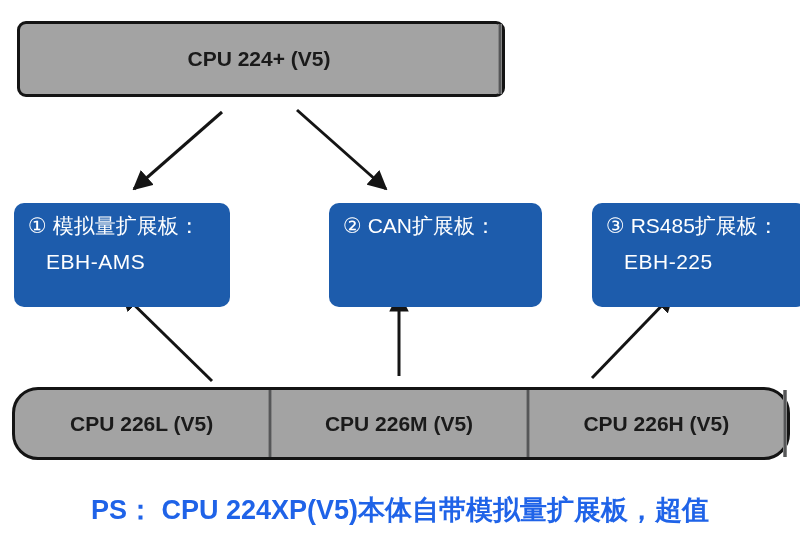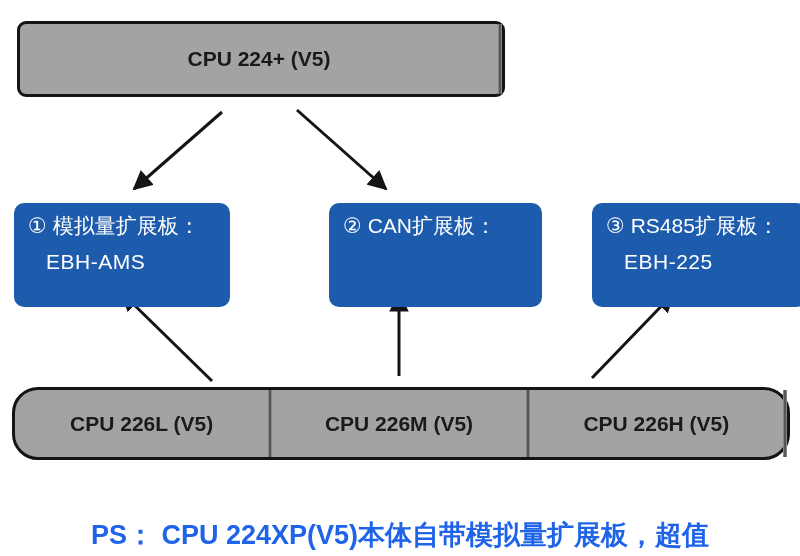--- a/index.html
+++ b/index.html
@@ -37,21 +37,21 @@
     letter-spacing:0.5px;
   }
   #board-1{left:14px;width:216px;}
   #board-2{left:290px;width:213px;margin-left:39px;}
   #board-3{left:592px;width:214px;}
   
   #arrows{position:absolute;left:0;top:0;width:800px;height:556px;pointer-events:none;}
   
   .ps-note{
     position:absolute;left:0;top:492px;width:800px;text-align:center;
-    font-size:27px;font-weight:bold;color:#1f63e8;white-space:nowrap;margin-top:25px;
+    font-size:27px;font-weight:bold;color:#1f63e8;white-space:nowrap;
   }
 </style>
 </head>
 <body>
 
 <div class="stage">
 
   <svg id="arrows" viewBox="0 0 800 556" xmlns="http://www.w3.org/2000/svg">
     <defs>
       <marker id="ah" viewBox="0 0 10 10" refX="9" refY="5" markerWidth="6.5" markerHeight="6.5" orient="auto-start-reverse">

